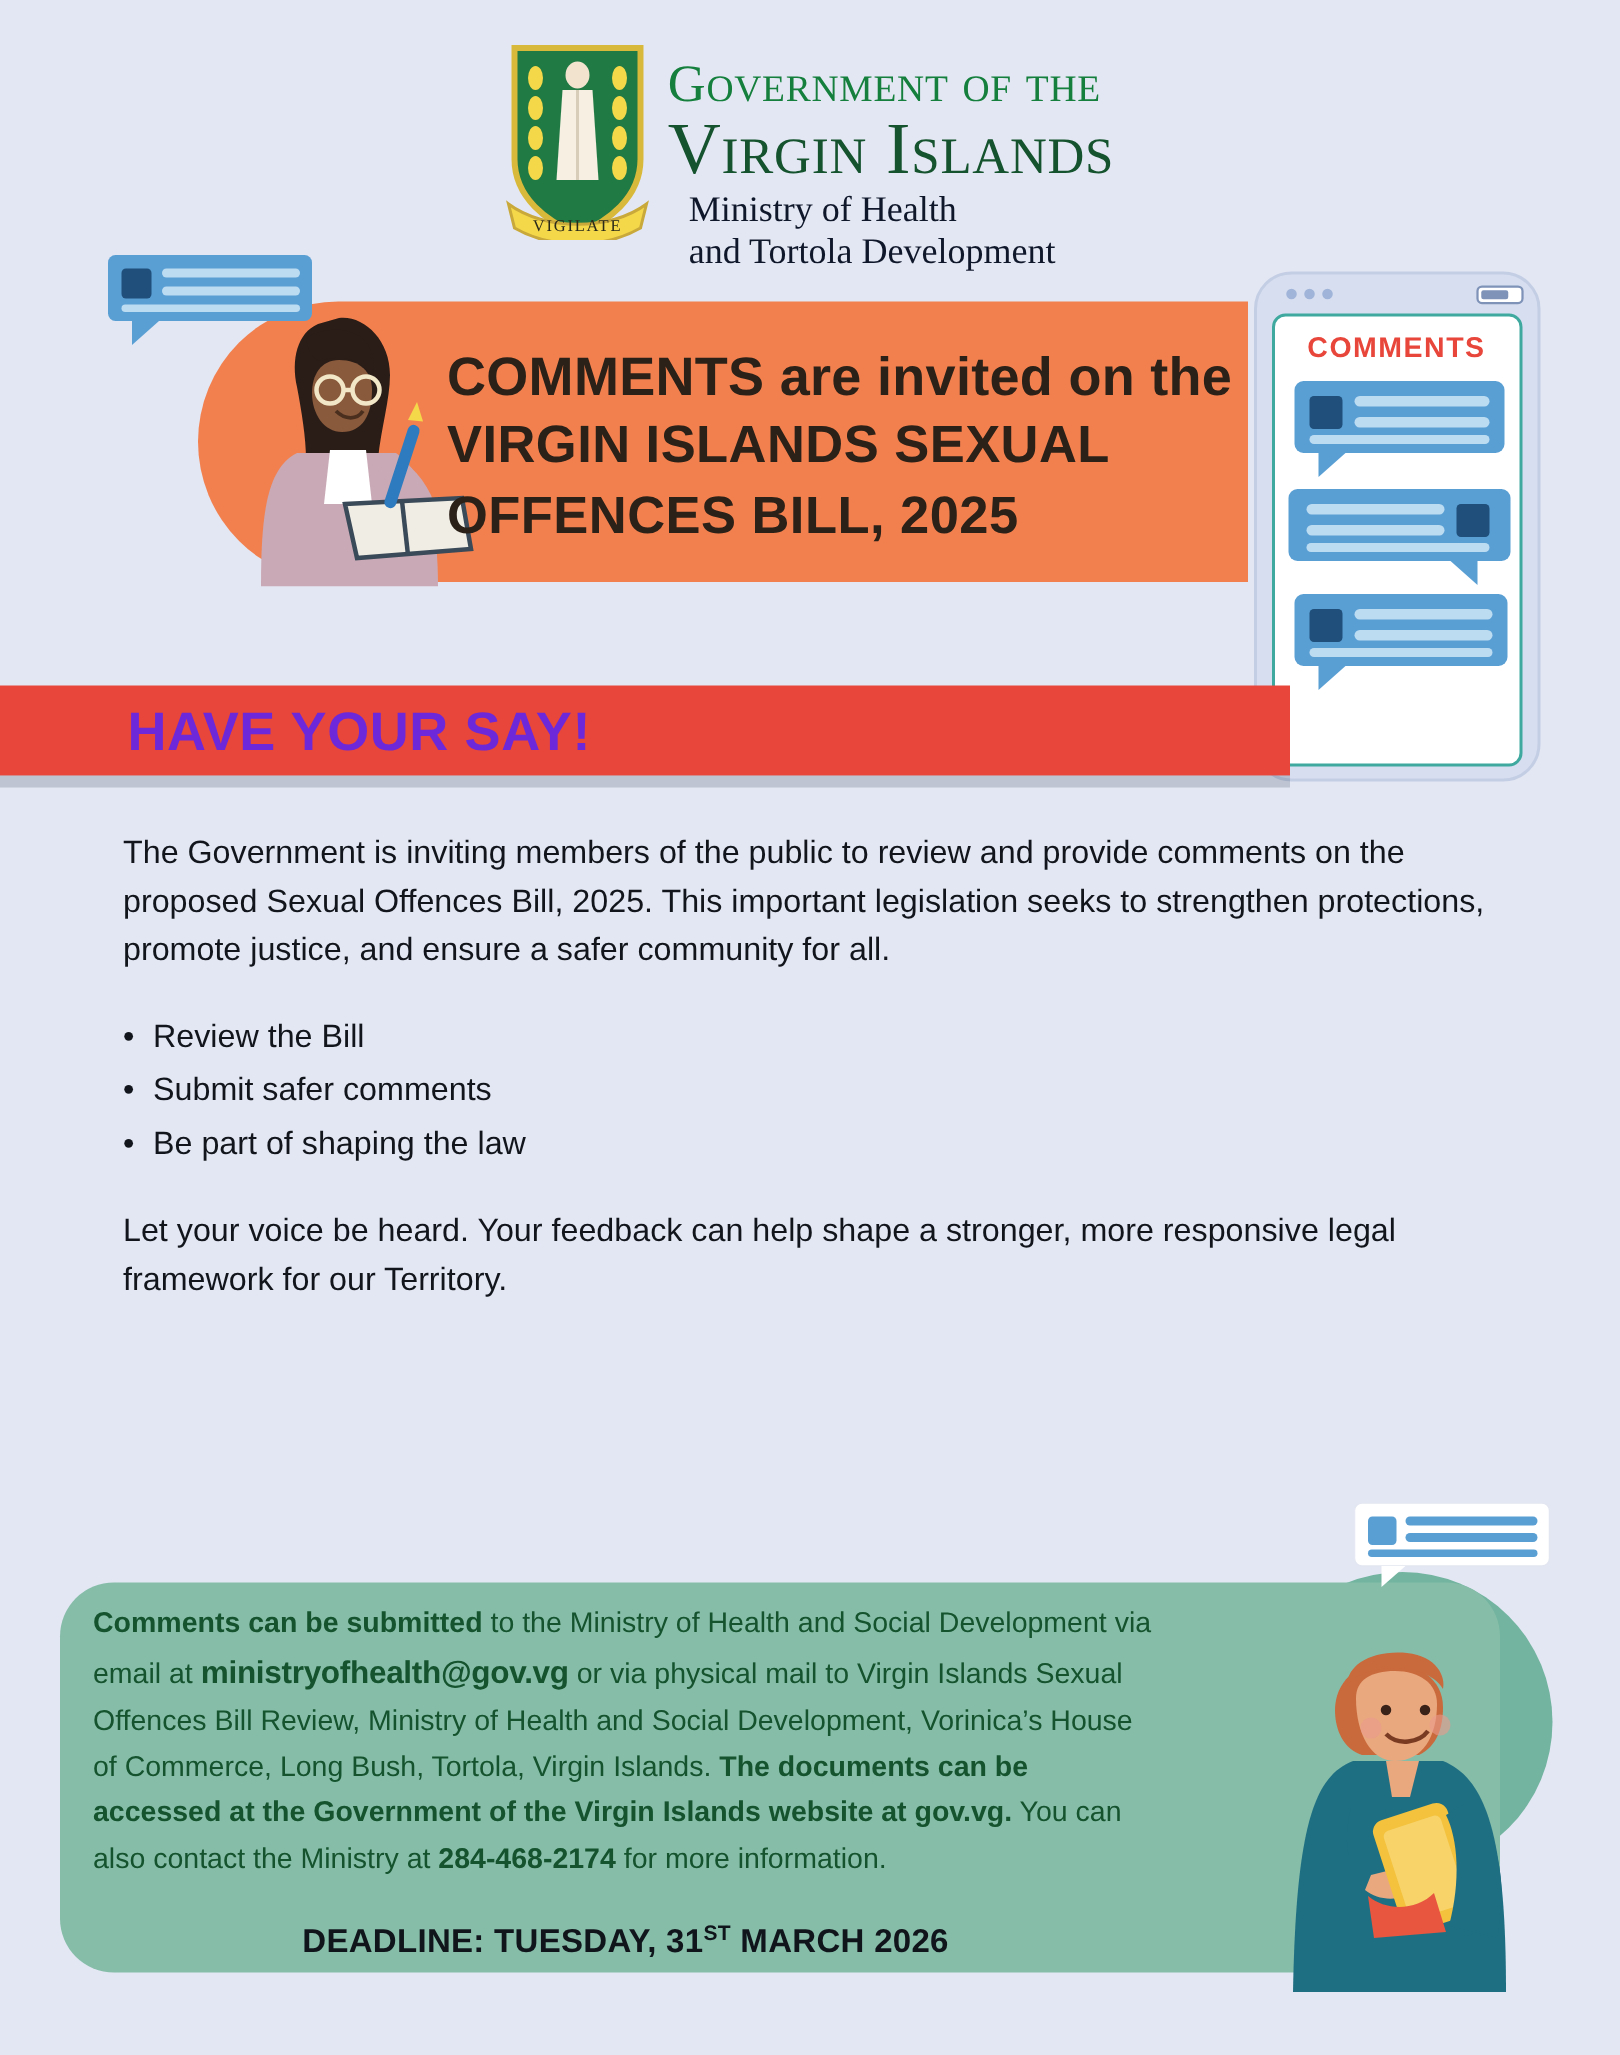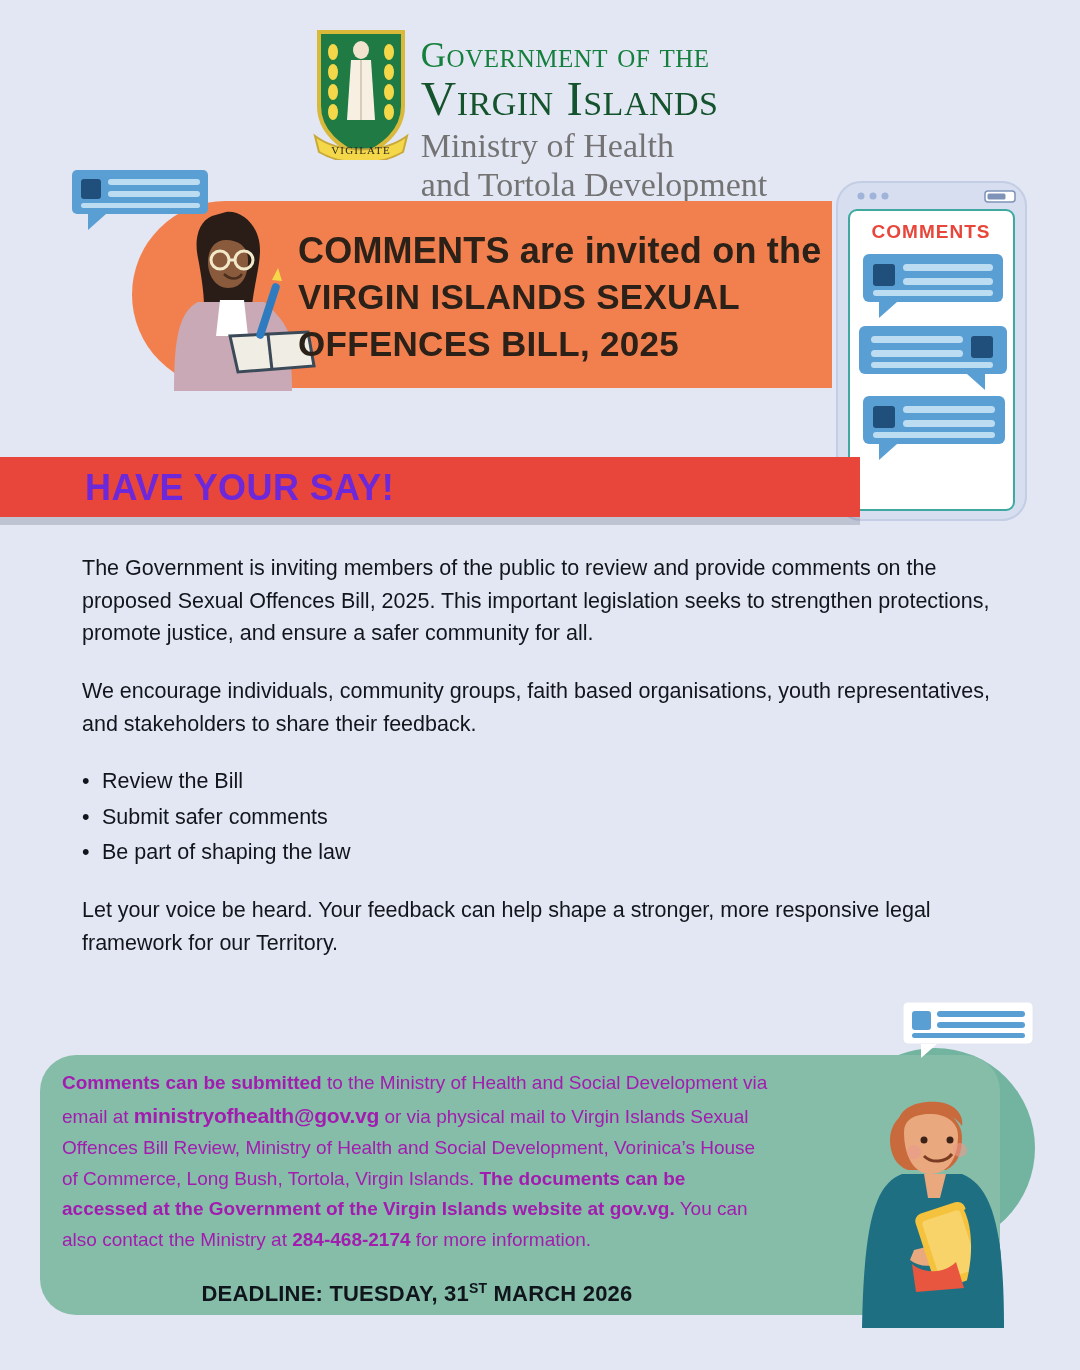--- a/index.html
+++ b/index.html
@@ -49,25 +49,25 @@
     font-family: "Liberation Serif", serif;
     font-weight: normal;
     font-size: 49px;
     letter-spacing: 0.5px;
     color: #14532d;
     line-height: 1.05;
     font-variant: small-caps;
   }
   .gov-sub {
     font-family: "Liberation Serif", serif;
-    font-size: 34px;
-    color: #737373;
+    font-size: 24px;
+    color: #0f172a;
     line-height: 1.14;
     margin-top: 3px;
-    margin-left: 0;
+    margin-left: 14px;
   }
 
   
   .orange-banner {
     position: absolute;
     left: 132px;
     top: 201px;
     width: 700px;
     height: 187px;
     background: #f2804f;
@@ -194,21 +194,21 @@
     height: 200px;
     border-radius: 50%;
     background: #72b49f;
   }
   .footer-text {
     position: absolute;
     left: 62px;
     top: 1068px;
     width: 710px;
     font-size: 19px;
-    color: #a21caf;
+    color: #14532d;
     line-height: 1.62;
   }
   .footer-text b { font-weight: bold; }
   .footer-email {
     font-weight: bold;
     font-size: 21px;
     letter-spacing: -0.2px;
   }
   .deadline {
     position: absolute;
@@ -349,21 +349,20 @@
     </g>
   </svg>
 </div>
 
 <div class="red-bar"></div>
 <div class="red-bar-shadow"></div>
 <div class="red-bar-text">HAVE YOUR SAY!</div>
 
 <div class="body-copy">
   <p>The Government is inviting members of the public to review and provide comments on the proposed Sexual Offences Bill, 2025. This important legislation seeks to strengthen protections, promote justice, and ensure a safer community for all.</p>
-  <p>We encourage individuals, community groups, faith based organisations, youth representatives, and stakeholders to share their feedback.</p>
   <ul>
     <li>Review the Bill</li>
     <li>Submit safer comments</li>
     <li>Be part of shaping the law</li>
   </ul>
   <p>Let your voice be heard. Your feedback can help shape a stronger, more responsive legal framework for our Territory.</p>
 </div>
 
 <div class="green-circle"></div>
 <div class="green-box"></div>

